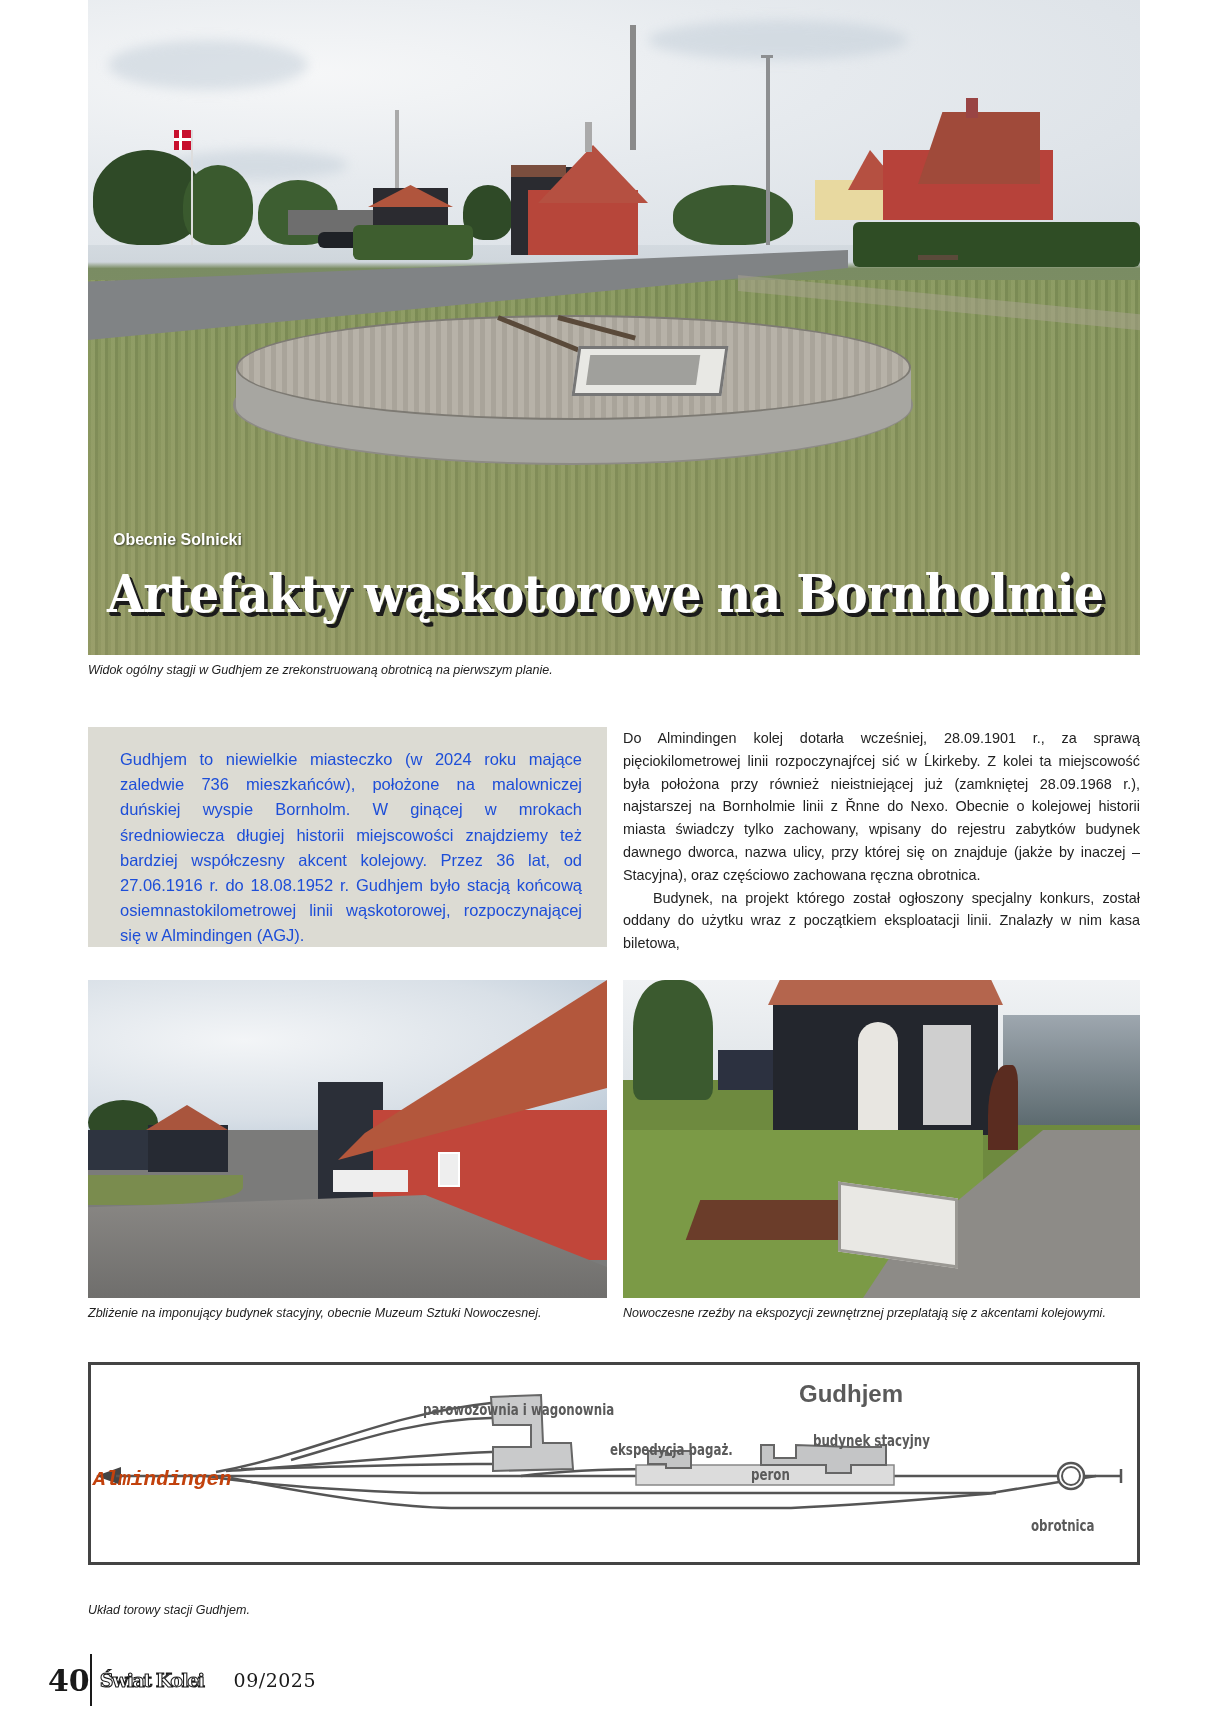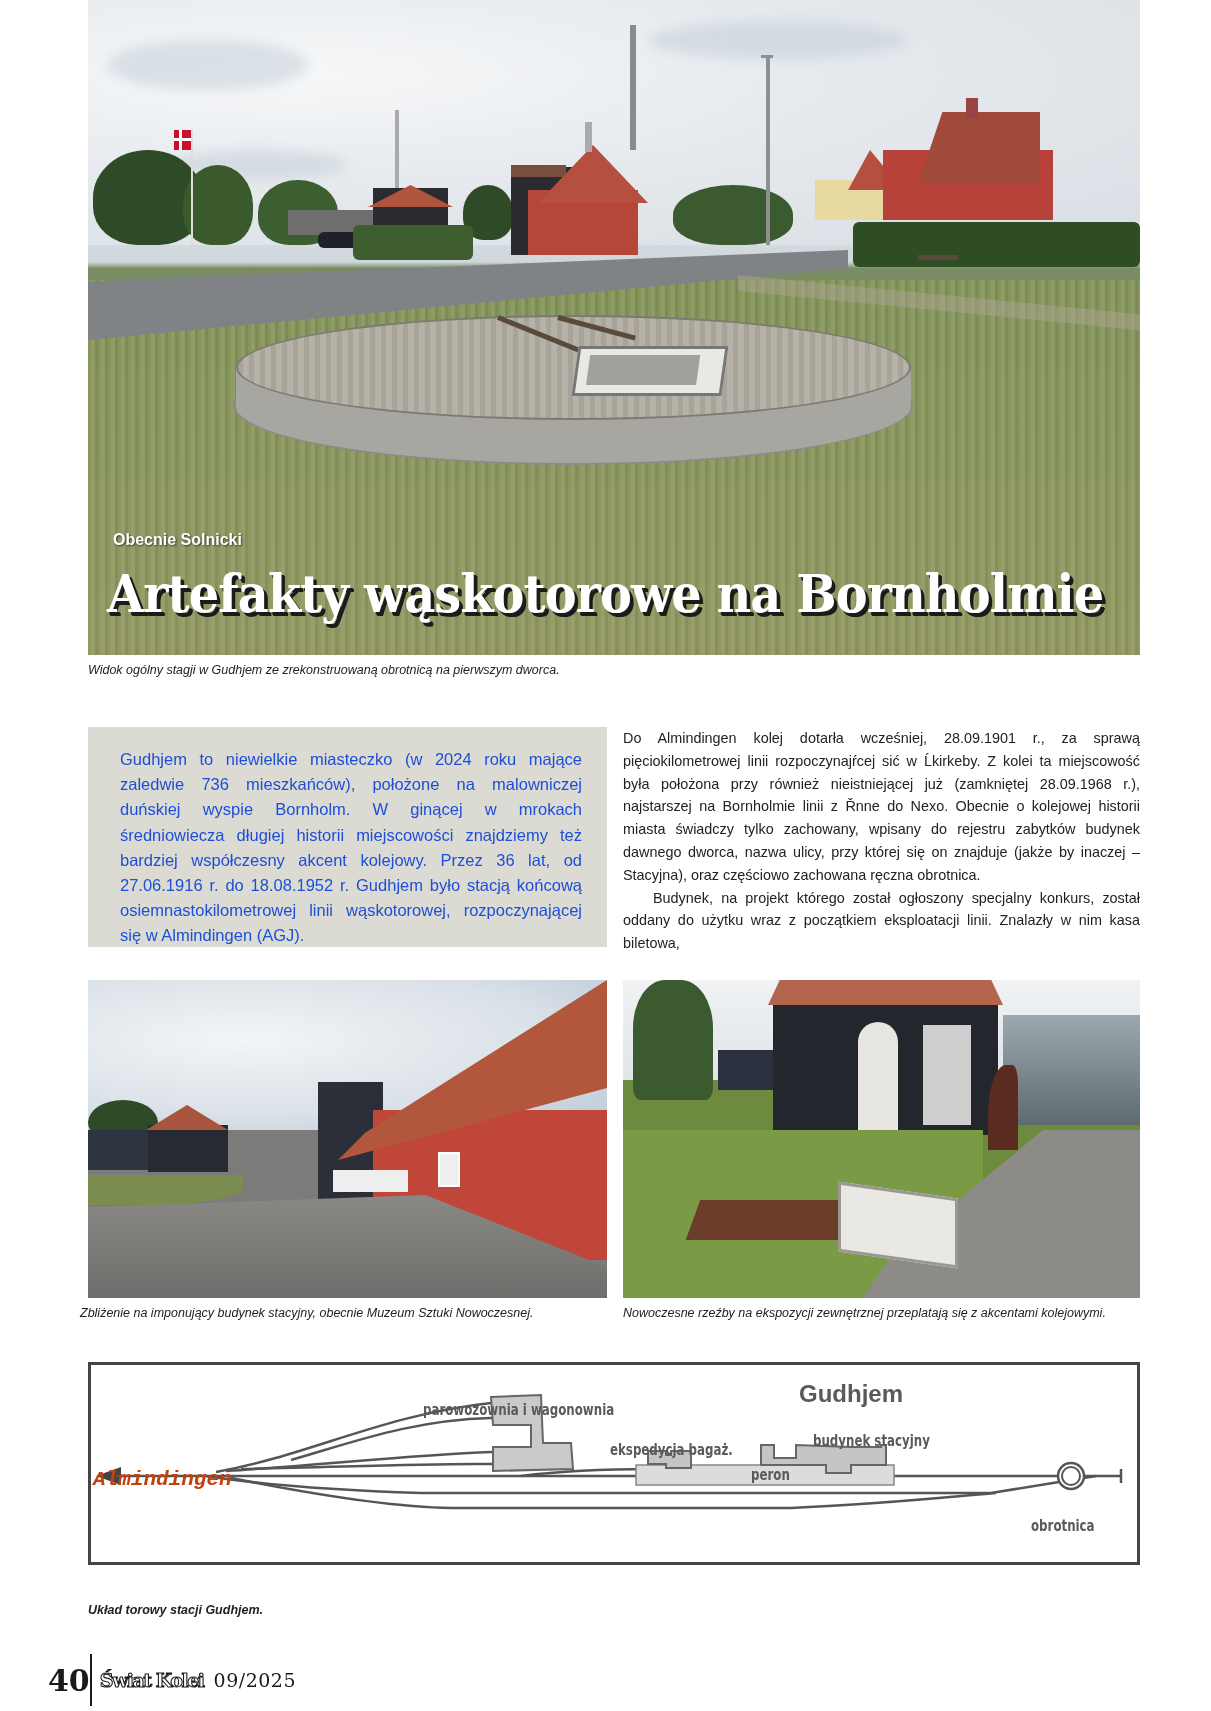--- a/index.html
+++ b/index.html
@@ -59,21 +59,21 @@
           color: #5a5a5a; font-size: 16px; white-space: nowrap; transform: scaleX(.82); transform-origin: left; }
   .d-title { position: absolute; font-family: "Liberation Sans", sans-serif; font-weight: bold; color: #5a5a5a; font-size: 24px; }
   .d-almindingen { position: absolute; font-family: Liberation Mono, monospace; font-weight: bold; font-style: italic;
           color: #c2410c; font-size: 21px; }
 
   
   .footer { position: absolute; left: 48px; top: 1654px; height: 52px; display: flex; align-items: center; }
   .page-num { font-family: "DejaVu Serif", serif; font-weight: bold; font-size: 30px; color: #1a1a1a; }
   .footer-rule { width: 2px; height: 52px; background: #1a1a1a; margin-right: 8px; }
   .mag-name { font-family: "DejaVu Serif", serif; font-weight: bold; font-size: 19px; color: #fff;
-          -webkit-text-stroke: 1.1px #1a1a1a; letter-spacing: -1.5px; margin-right: 10px; }
+          -webkit-text-stroke: 1.1px #1a1a1a; letter-spacing: -1.5px; margin-right: 30px; }
   .issue { font-family: "DejaVu Serif", serif; font-size: 19px; color: #1a1a1a; letter-spacing: .5px; }
 </style>
 </head>
 <body>
 
 <div class="hero">
   <div class="sky"></div>
   <div class="cloud" style="left:20px;top:40px;width:200px;height:50px;"></div>
   <div class="cloud" style="left:560px;top:20px;width:260px;height:40px;"></div>
   <div class="cloud" style="left:80px;top:150px;width:180px;height:30px;"></div>
@@ -127,21 +127,21 @@
   <div class="turntable-wall"></div>
   <div class="turntable-top"></div>
   <div class="rail" style="left:410px;top:315px;width:110px;transform:rotate(22deg);"></div>
   <div class="rail" style="left:470px;top:315px;width:80px;transform:rotate(15deg);"></div>
   <div class="info-board"></div>
 
   <div class="byline" style="left:25px;top:531px;">Obecnie Solnicki</div>
   <div class="title" style="left:19px;top:563px;">Artefakty wąskotorowe na Bornholmie</div>
 </div>
 
-<div class="caption" style="left:88px;top:663px;">Widok ogólny stagji w Gudhjem ze zrekonstruowaną obrotnicą na pierwszym dworca.</div>
+<div class="caption" style="left:88px;top:663px;">Widok ogólny stagji w Gudhjem ze zrekonstruowaną obrotnicą na pierwszym planie.</div>
 
 <div class="lead-box">
   <div class="lead-text">Gudhjem to niewielkie miasteczko (w 2024 roku mające zaledwie 736 mieszkańców), położone na malowniczej duńskiej wyspie Bornholm. W ginącej w mrokach średniowiecza długiej historii miejscowości znajdziemy też bardziej współczesny akcent kolejowy. Przez 36 lat, od 27.06.1916 r. do 18.08.1952 r. Gudhjem było stacją końcową osiemnastokilometrowej linii wąskotorowej, rozpoczynającej się w Almindingen (AGJ).</div>
 </div>
 
 <div class="body-text">
   <p>Do Almindingen kolej dotarła wcześniej, 28.09.1901 r., za sprawą pięciokilometrowej linii rozpoczynajŕcej sić w Ĺkirkeby. Z kolei ta miejscowość była położona przy również nieistniejącej już (zamkniętej 28.09.1968 r.), najstarszej na Bornholmie linii z Řnne do Nexo. Obecnie o kolejowej historii miasta świadczy tylko zachowany, wpisany do rejestru zabytków budynek dawnego dworca, nazwa ulicy, przy której się on znajduje (jakże by inaczej – Stacyjna), oraz częściowo zachowana ręczna obrotnica.</p>
   <p class="indent">Budynek, na projekt którego został ogłoszony specjalny konkurs, został oddany do użytku wraz z początkiem eksploatacji linii. Znalazły w nim kasa biletowa,</p>
 </div>
 
@@ -152,21 +152,21 @@
   <div style="position:absolute;left:58px;top:125px;width:82px;height:25px;background:#a9553d;clip-path:polygon(50% 0,100% 100%,0 100%);"></div>
   <div style="position:absolute;left:0;top:150px;width:60px;height:40px;background:#2e3440;"></div>
   <div style="position:absolute;left:0;top:195px;width:155px;height:30px;background:#7a8c4e;border-radius:0 0 60% 0;"></div>
   <div style="position:absolute;left:230px;top:102px;width:65px;height:150px;background:#2b2f38;"></div>
   <div style="position:absolute;left:285px;top:130px;width:234px;height:150px;background:#c1463a;"></div>
   <div style="position:absolute;left:250px;top:0;width:269px;height:180px;background:#b3573c;clip-path:polygon(100% 0,100% 60%,0 100%,10% 85%);"></div>
   <div style="position:absolute;left:350px;top:172px;width:22px;height:35px;background:#eee;border:2px solid #fff;"></div>
   <div style="position:absolute;left:245px;top:190px;width:75px;height:22px;background:#eee;"></div>
   <div style="position:absolute;left:0;top:215px;width:519px;height:103px;background:linear-gradient(#8a8885,#6f6e6c);clip-path:polygon(0 12%,65% 0,100% 70%,100% 100%,0 100%);"></div>
 </div>
-<div class="caption" style="left:80px;top:1306px;">Zbliżenie na imponujący budynek stacyjny, obecnie Muzeum Sztuki Nowoczesnej.</div>
+<div class="caption" style="left:88px;top:1306px;">Zbliżenie na imponujący budynek stacyjny, obecnie Muzeum Sztuki Nowoczesnej.</div>
 
 <div class="photo photo-right">
   <div style="position:absolute;left:0;top:0;width:100%;height:100px;background:linear-gradient(#f0f2f4,#e0e5e9);"></div>
   <div style="position:absolute;left:10px;top:0;width:80px;height:120px;background:#3b5a2f;border-radius:40% 40% 10% 10%;"></div>
   <div style="position:absolute;left:95px;top:70px;width:55px;height:40px;background:#2c3140;"></div>
   <div style="position:absolute;left:150px;top:15px;width:225px;height:140px;background:#23262d;"></div>
   <div style="position:absolute;left:145px;top:0;width:235px;height:25px;background:#b4654d;clip-path:polygon(5% 0,95% 0,100% 100%,0 100%);"></div>
   <div style="position:absolute;left:235px;top:42px;width:40px;height:110px;background:#e8e6e1;border-radius:20px 20px 0 0;"></div>
   <div style="position:absolute;left:300px;top:45px;width:48px;height:100px;background:#cfcfcf;"></div>
   <div style="position:absolute;left:380px;top:35px;width:137px;height:110px;background:linear-gradient(#9ea7af,#5d6b70);"></div>
@@ -207,20 +207,20 @@
     <circle cx="980" cy="111" r="9" fill="#fff" stroke="#555" stroke-width="2"></circle>
   </svg>
   <div class="d-almindingen" style="left:2px;top:103px;">Almindingen</div>
   <div class="d-title" style="left:708px;top:15px;">Gudhjem</div>
   <div class="d-label" style="left:332px;top:35px;">parowozownia i wagonownia</div>
   <div class="d-label" style="left:519px;top:75px;">ekspedycja bagaż.</div>
   <div class="d-label" style="left:722px;top:66px;">budynek stacyjny</div>
   <div class="d-label" style="left:660px;top:100px;">peron</div>
   <div class="d-label" style="left:940px;top:151px;">obrotnica</div>
 </div>
-<div class="caption" style="left:88px;top:1603px;font-weight:bold;">Układ torowy stacji Gudhjem.</div>
+<div class="caption" style="left:88px;top:1603px;">Układ torowy stacji Gudhjem.</div>
 
 <div class="footer">
   <span class="page-num">40</span>
   <span class="footer-rule"></span>
   <span class="mag-name">Świat Kolei</span>
   <span class="issue">09/2025</span>
 </div>
 
 </body></html>

